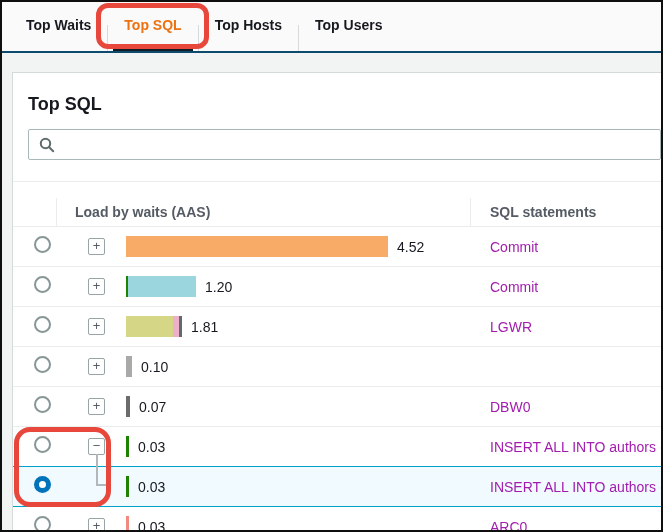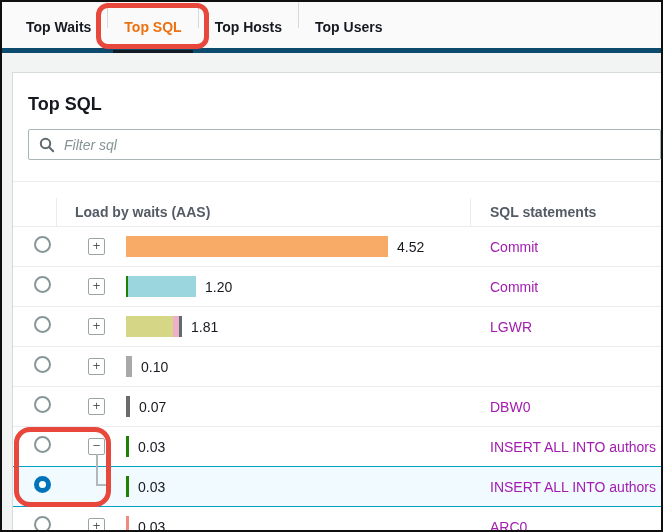--- a/index.html
+++ b/index.html
@@ -13,25 +13,25 @@
     width: 663px;
     height: 532px;
     border: 2px solid #0f0f0f;
     overflow: hidden;
     background: #f2f3f3;
   }
   
   .tabbar {
     position: relative;
     display: flex;
-    align-items: flex-start;
+    align-items: flex-end;
     height: 51px;
     padding-left: 8px;
     background: #fafafa;
-    border-bottom: 5px solid #0c4a6e;
+    border-bottom: 2px solid #0c4a6e;
   }
   .tab {
     position: relative;
     height: 51px;
     line-height: 51px;
     padding: 0 16px;
     font-size: 14px;
     font-weight: bold;
     color: #16191f;
     cursor: pointer;
@@ -206,21 +206,20 @@
   <div class="annotation tab-ring"></div>
 
   <div class="panel">
     <div class="panel-title">Top SQL</div>
 
     <div class="search-box">
       <svg width="16" height="16" viewBox="0 0 16 16">
         <circle cx="6.5" cy="6.5" r="4.7" fill="none" stroke="#5f6b6d" stroke-width="2"></circle>
         <line x1="10.2" y1="10.2" x2="14.2" y2="14.2" stroke="#5f6b6d" stroke-width="2" stroke-linecap="round"></line>
       </svg>
-      <input type="text" placeholder="Filter sql" style="">
     </div>
 
     <div class="table">
       <div class="thead">
         <div class="th"></div>
         <div class="th load">Load by waits (AAS)</div>
         <div class="th sql">SQL statements</div>
       </div>
 
       <div class="tbody">

